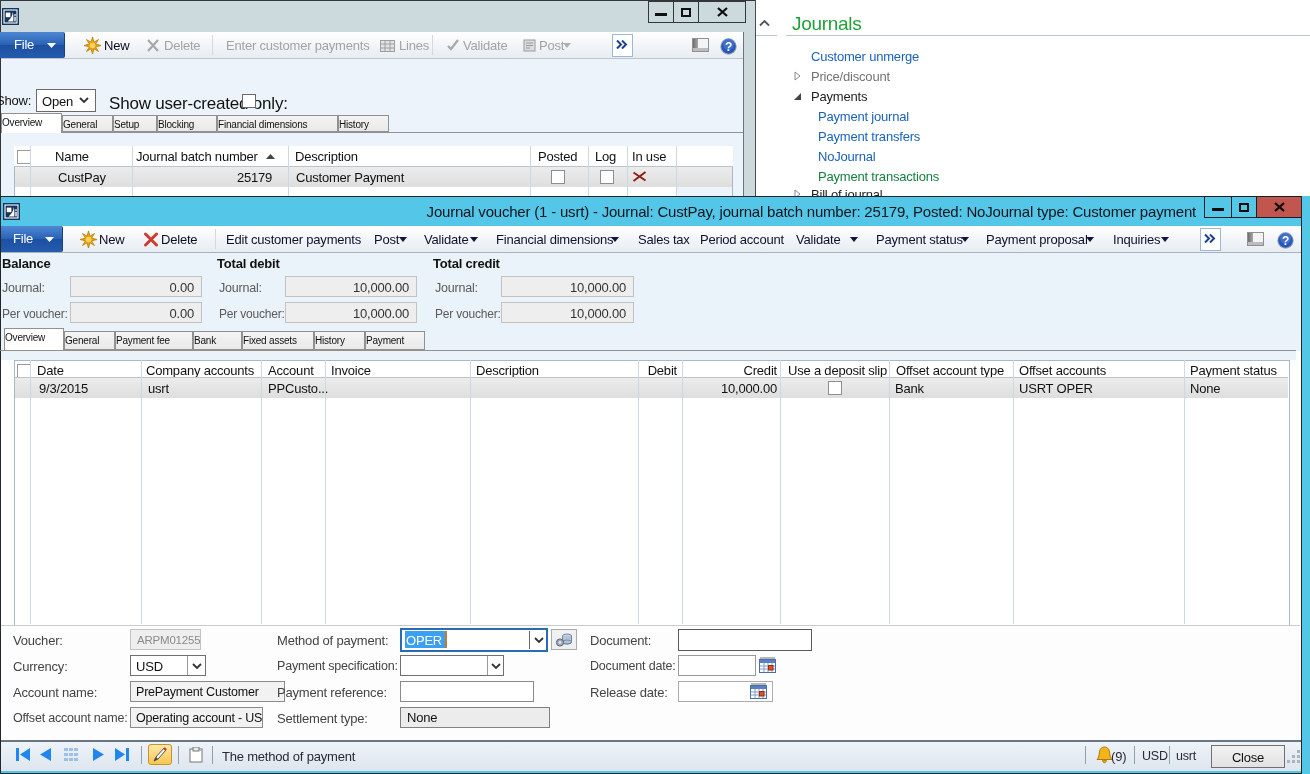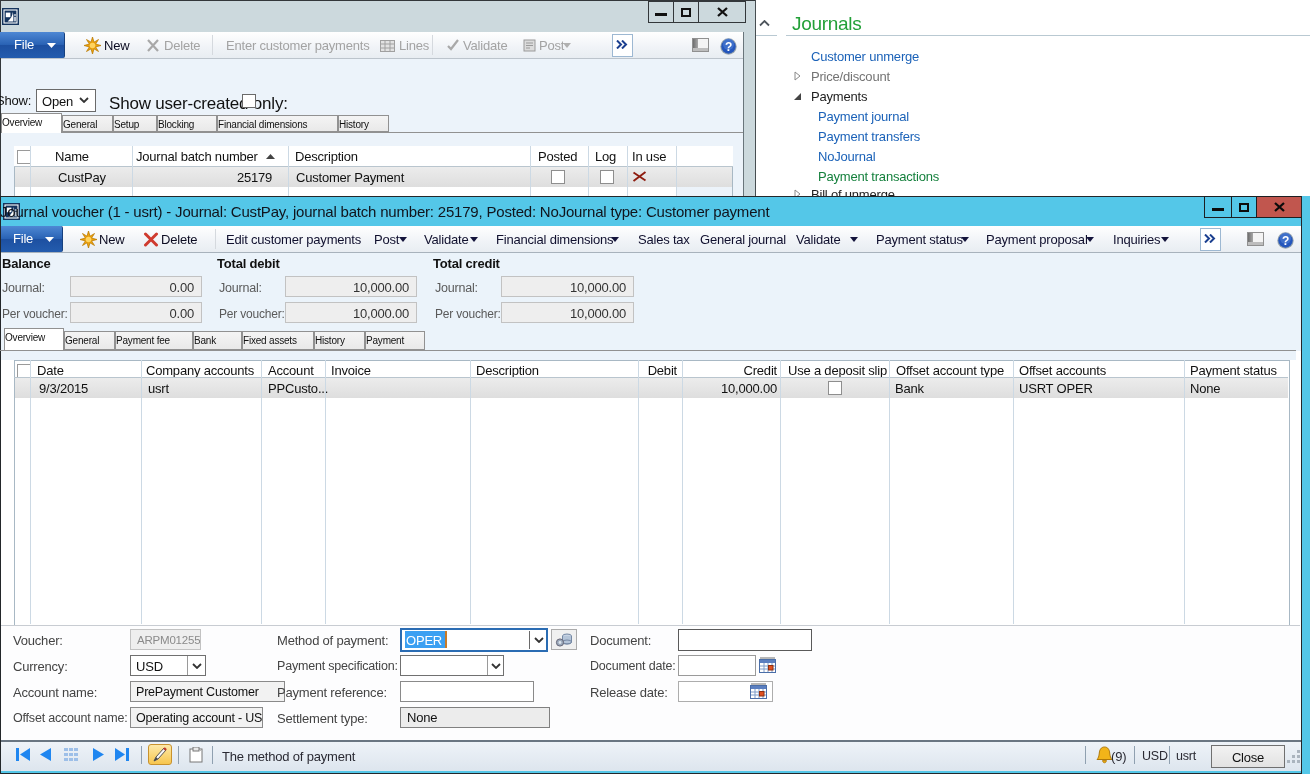--- a/index.html
+++ b/index.html
@@ -38,21 +38,21 @@
       <path d="M7 1 L7 8 L0 8 Z" fill="#444"></path>
     </svg>
   <div class="a vt" style="left:62px;top:89px;color:#1d1d1d">Payments</div>
   <div class="a vt" style="left:69px;top:109px;color:#1b62b8">Payment journal</div>
   <div class="a vt" style="left:69px;top:129px;color:#1b62b8">Payment transfers</div>
   <div class="a vt" style="left:69px;top:149px;color:#1b62b8">NoJournal</div>
   <div class="a vt" style="left:69px;top:169px;color:#15803d">Payment transactions</div>
   <svg class="a" style="left:45px;top:189px" width="7" height="10">
       <path d="M1 1 L6 5 L1 9 Z" fill="none" stroke="#8a8a8a" stroke-width="1"></path>
     </svg>
-  <div class="a vt" style="left:62px;top:187px;color:#1d1d1d">Bill of unmerge</div>
+  <div class="a vt" style="left:62px;top:187px;color:#1d1d1d">Bill of journal</div>
 </div>
 
 <div class="a" style="left:0;top:0;width:756px;height:196px;overflow:hidden">
 
   <div class="a" style="left:0;top:0;width:756px;height:1px;background:#33373a"></div>
   <div class="a" style="left:0;top:0;width:1px;height:196px;background:#33373a"></div>
   <div class="a" style="left:743px;top:32px;width:1px;height:164px;background:#69757b"></div>
   <div class="a" style="left:744px;top:1px;width:11px;height:195px;background:#ccd9dd"></div>
   <div class="a" style="left:755px;top:0;width:1px;height:196px;background:#474e52"></div>
 
@@ -193,21 +193,21 @@
   <div class="a" style="left:0;top:0;width:1310px;height:1px;background:#23272a"></div>
   <div class="a" style="left:0;top:1px;width:1310px;height:29px;background:#54c7e8"></div>
   <div class="a" style="left:3px;top:7px" id="axicon2"><svg width="17" height="17">
         <rect width="17" height="17" fill="#16355e"></rect>
         <rect x="2" y="2" width="13" height="13" fill="none" stroke="#fff" stroke-width="1.1"></rect>
         <rect x="3.8" y="4.6" width="4.6" height="4.6" fill="#fff"></rect>
         <path d="M10.8 4 C10.4 7.8 9 10.8 5.6 13.4 L11.3 13.4 C11.6 10.2 11.4 6.8 10.8 4 Z" fill="#fff"></path>
         <rect x="12.3" y="8.8" width="1.4" height="4.6" fill="#fff"></rect>
         <rect x="12.3" y="6.2" width="1.4" height="1.6" fill="#fff"></rect>
       </svg></div>
-  <div class="a vt" style="left:0;top:7px;width:1196px;text-align:left;font-size:15px;letter-spacing:-0.2px;color:#10141c">Journal voucher (1 - usrt) - Journal: CustPay, journal batch number: 25179, Posted: NoJournal type: Customer payment</div>
+  <div class="a vt" style="left:0;top:7px;width:1196px;text-align:right;font-size:15px;letter-spacing:-0.2px;color:#10141c">Journal voucher (1 - usrt) - Journal: CustPay, journal batch number: 25179, Posted: NoJournal type: Customer payment</div>
   <div class="a" style="left:1204px;top:0;width:28px;height:22px;border:1px solid #1c1f22;box-sizing:border-box"></div>
   <div class="a" style="left:1231px;top:0;width:26px;height:22px;border:1px solid #1c1f22;box-sizing:border-box"></div>
   <div class="a" style="left:1256px;top:0;width:47px;height:22px;border:1px solid #1c1f22;box-sizing:border-box;background:#c1564e"></div>
   <div class="a" style="left:1212px;top:12px;width:12px;height:3px;background:#0c0c0c"></div>
   <div class="a" style="left:1239px;top:7px;width:10px;height:9px;border:2px solid #0c0c0c;box-sizing:border-box"></div>
   <svg class="a" style="left:1274px;top:6px" width="11" height="10">
       <path d="M1 1 L10 9 M10 1 L1 9" stroke="#0c0c0c" stroke-width="2.3"></path>
     </svg>
 
   <div class="a" style="left:0;top:30px;width:1310px;height:26px;background:linear-gradient(#fff,#f0f3f7 60%,#e8edf2)"></div>
@@ -234,21 +234,21 @@
     </svg>
   <div class="a vt m2" style="left:424px;top:36px">Validate</div>
     <svg class="a" style="left:470px;top:41px" width="8" height="5">
       <path d="M0 0 L8 0 L4 5 Z" fill="#14143c"></path>
     </svg>
   <div class="a vt m2" style="left:496px;top:36px">Financial dimensions</div>
     <svg class="a" style="left:611px;top:41px" width="8" height="5">
       <path d="M0 0 L8 0 L4 5 Z" fill="#14143c"></path>
     </svg>
   <div class="a vt m2" style="left:638px;top:36px">Sales tax</div>
-  <div class="a vt m2" style="left:700px;top:36px">General journal</div>
+  <div class="a vt m2" style="left:700px;top:36px">Period account</div>
   <div class="a vt m2" style="left:796px;top:36px">Validate</div>
     <svg class="a" style="left:850px;top:41px" width="8" height="5">
       <path d="M0 0 L8 0 L4 5 Z" fill="#14143c"></path>
     </svg>
   <div class="a vt m2" style="left:876px;top:36px">Payment status</div>
     <svg class="a" style="left:961px;top:41px" width="8" height="5">
       <path d="M0 0 L8 0 L4 5 Z" fill="#14143c"></path>
     </svg>
   <div class="a vt m2" style="left:986px;top:36px">Payment proposal</div>
     <svg class="a" style="left:1086px;top:41px" width="8" height="5">

